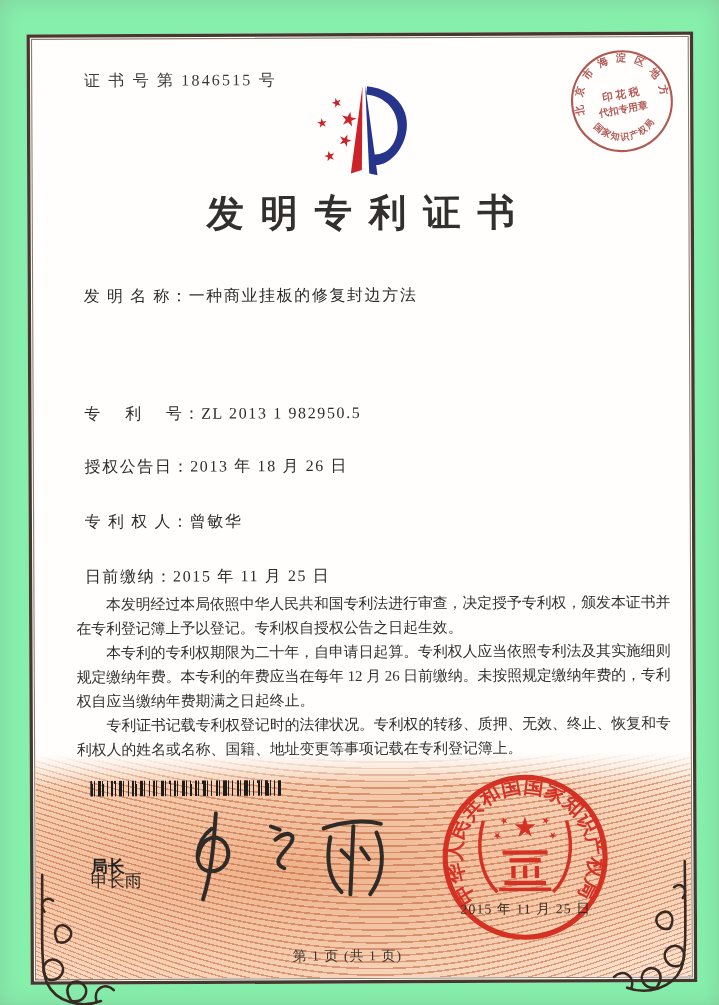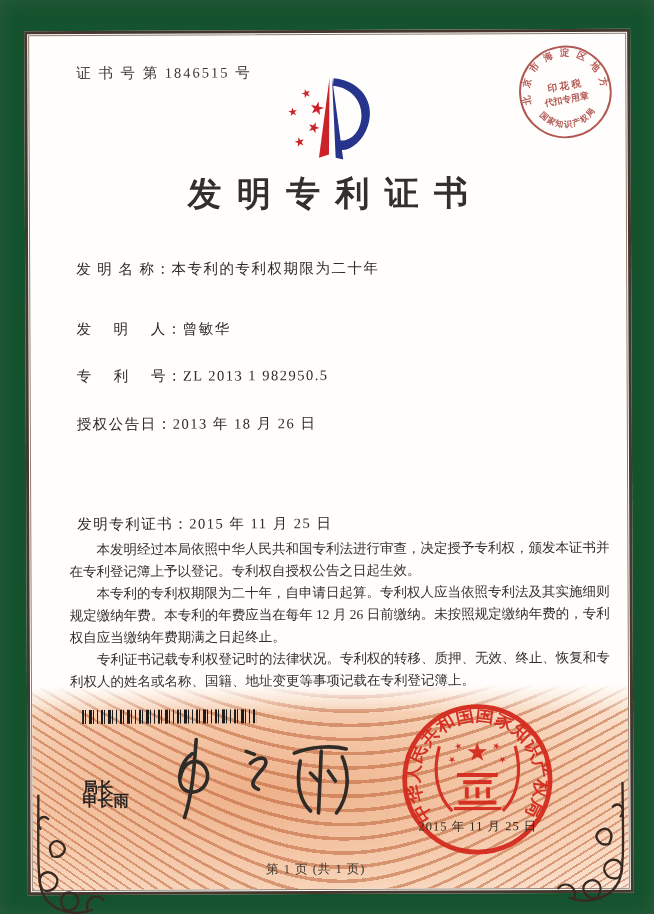--- a/index.html
+++ b/index.html
@@ -2,21 +2,21 @@
 <html><head>
 <meta charset="utf-8">
 <style>
   html,body{margin:0;padding:0;}
   body{
     width:654px;height:914px;position:relative;overflow:hidden;
     background:#f4f2ee;
     font-family:"Liberation Serif","DejaVu Serif",serif;
   }
   .scan-page{
-    position:absolute;inset:0;background:#14532d;
+    position:absolute;inset:0;background:#86efac;
     box-shadow:inset 0 0 18px rgba(120,115,108,.25);
   }
   .cert-frame{
     position:absolute;top:30px;left:26px;right:22px;bottom:20px;
     border:3px solid #46382f;background:#fffefc;
     transform:rotate(-.25deg);
   }
   .cert-inner{
     position:absolute;inset:1px;border:1px solid #8d7c6e;
   }
@@ -68,21 +68,21 @@
         rgba(248,213,184,.38) 75%, rgba(252,240,230,.32));
     background-color:#fdf3ea;
     -webkit-mask-image:linear-gradient(to bottom,transparent,#000 14%);
             mask-image:linear-gradient(to bottom,transparent,#000 14%);
   }
   .director-title{
     position:absolute;left:52px;top:744px;font-size:15.5px;font-weight:700;
     color:#262422;font-family:"Liberation Sans","DejaVu Sans",sans-serif;
   }
   .director-name{
-    position:absolute;left:52px;top:757px;font-size:15.5px;font-weight:700;
+    position:absolute;left:52px;top:757px;font-size:15.5px;font-weight:400;
     color:#262422;font-family:"Liberation Sans","DejaVu Sans",sans-serif;
   }
   .signature{position:absolute;left:128px;top:700px;width:216px;height:94px;}
   .issue-seal{position:absolute;left:368px;top:668px;width:158px;height:158px;opacity:.95;}
   .seal-date{
     position:absolute;left:388px;top:786px;width:150px;
     font-size:12.5px;letter-spacing:1px;color:#33291f;
   }
   .flourish{position:absolute;width:98px;height:132px;}
   .flourish.left{left:2px;top:758px;}
@@ -130,33 +130,33 @@
         <use href="#star" transform="translate(44,40) scale(8.5) rotate(12)"></use>
         <use href="#star" transform="translate(15,44) scale(5.5) rotate(-8)"></use>
         <use href="#star" transform="translate(40,63) scale(7) rotate(20)"></use>
         <use href="#star" transform="translate(23,80) scale(6) rotate(-14)"></use>
       </g>
     </svg>
 
     <div class="cert-title">发明专利证书</div>
 
     <div class="field-row f0">
-      <span class="field-label">发 明 名 称：</span><span class="field-value">本专利的专利权期限为二十年</span>
-    </div>
-    <div class="field-row f1">
-      <span class="field-label">发　 明　 人：</span><span class="field-value">曾敏华</span>
+      <span class="field-label">发 明 名 称：</span><span class="field-value">一种商业挂板的修复封边方法</span>
     </div>
     <div class="field-row f2">
       <span class="field-label">专　 利　 号：</span><span class="field-value">ZL 2013 1 982950.5</span>
     </div>
     <div class="field-row f3">
       <span class="field-label">授权公告日：</span><span class="field-value">2013 年 18 月 26 日</span>
     </div>
+    <div class="field-row f4">
+      <span class="field-label">专 利 权 人：</span><span class="field-value">曾敏华</span>
+    </div>
     <div class="field-row f5">
-      <span class="field-label">发明专利证书：</span><span class="field-value">2015 年 11 月 25 日</span>
+      <span class="field-label">日前缴纳：</span><span class="field-value">2015 年 11 月 25 日</span>
     </div>
 
     <div class="body-text">
       <p>本发明经过本局依照中华人民共和国专利法进行审查，决定授予专利权，颁发本证书并在专利登记簿上予以登记。专利权自授权公告之日起生效。</p>
       <p>本专利的专利权期限为二十年，自申请日起算。专利权人应当依照专利法及其实施细则规定缴纳年费。本专利的年费应当在每年 12 月 26 日前缴纳。未按照规定缴纳年费的，专利权自应当缴纳年费期满之日起终止。</p>
       <p>专利证书记载专利权登记时的法律状况。专利权的转移、质押、无效、终止、恢复和专利权人的姓名或名称、国籍、地址变更等事项记载在专利登记簿上。</p>
     </div>
 
     <div class="waves"></div>
 

